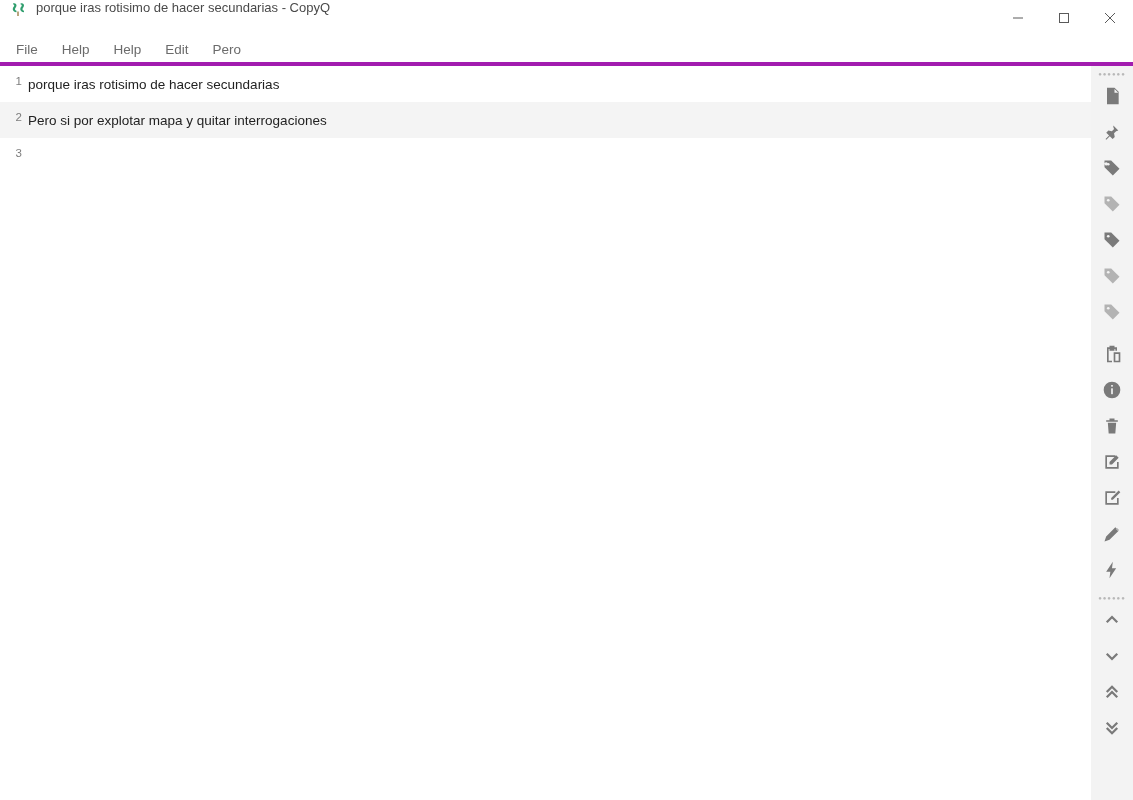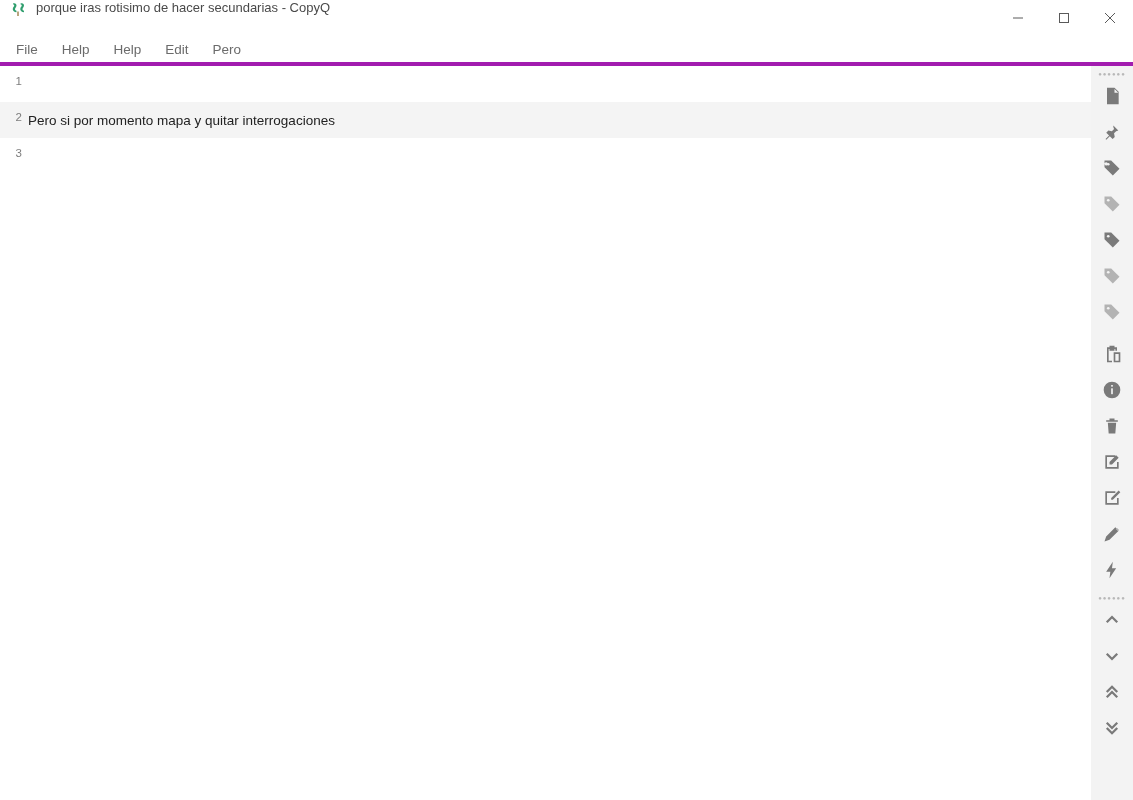--- a/index.html
+++ b/index.html
@@ -62,24 +62,25 @@
   <div class="menu-item">Help</div>
   <div class="menu-item">Help</div>
   <div class="menu-item">Edit</div>
   <div class="menu-item">Pero</div>
 </div>
 
 <div class="main-area">
   <div class="list-area">
     <div class="clip-row">
       <span class="idx">1</span>
+      <span class="text">porque iras rotisimo de hacer secundarias</span>
     </div>
     <div class="clip-row alt">
       <span class="idx">2</span>
-      <span class="text">Pero si por momento mapa y quitar interrogaciones</span>
+      <span class="text">Pero si por explotar mapa y quitar interrogaciones</span>
     </div>
     <div class="clip-row">
       <span class="idx">3</span>
     </div>
   </div>
 
   <div class="toolbar">
     <div class="grip">●●●●●●</div>
 
     <div class="tb-btn" title="New note">

